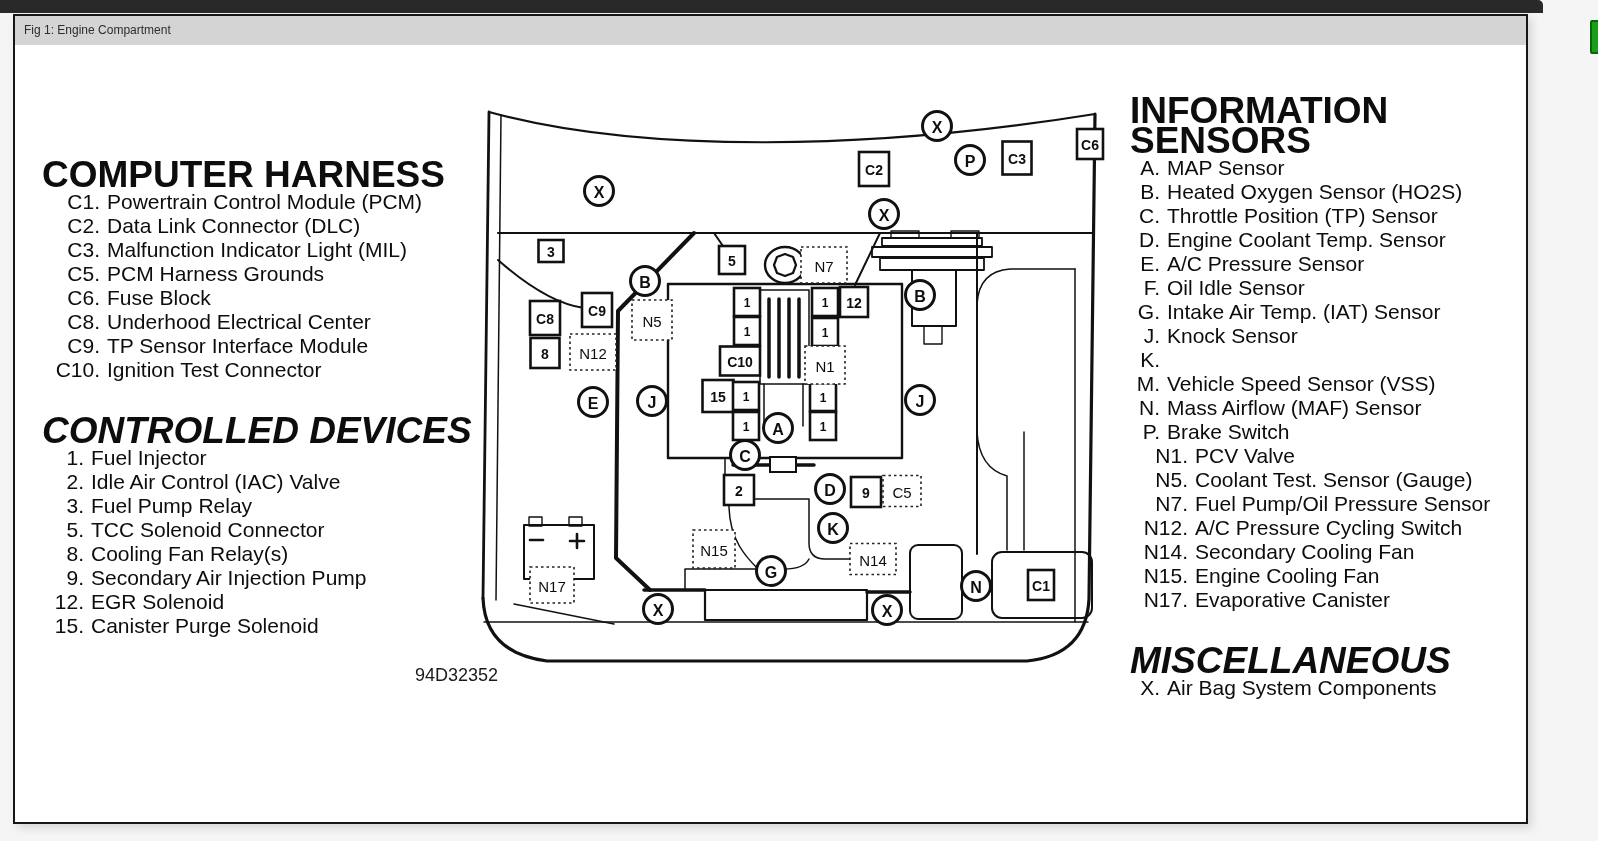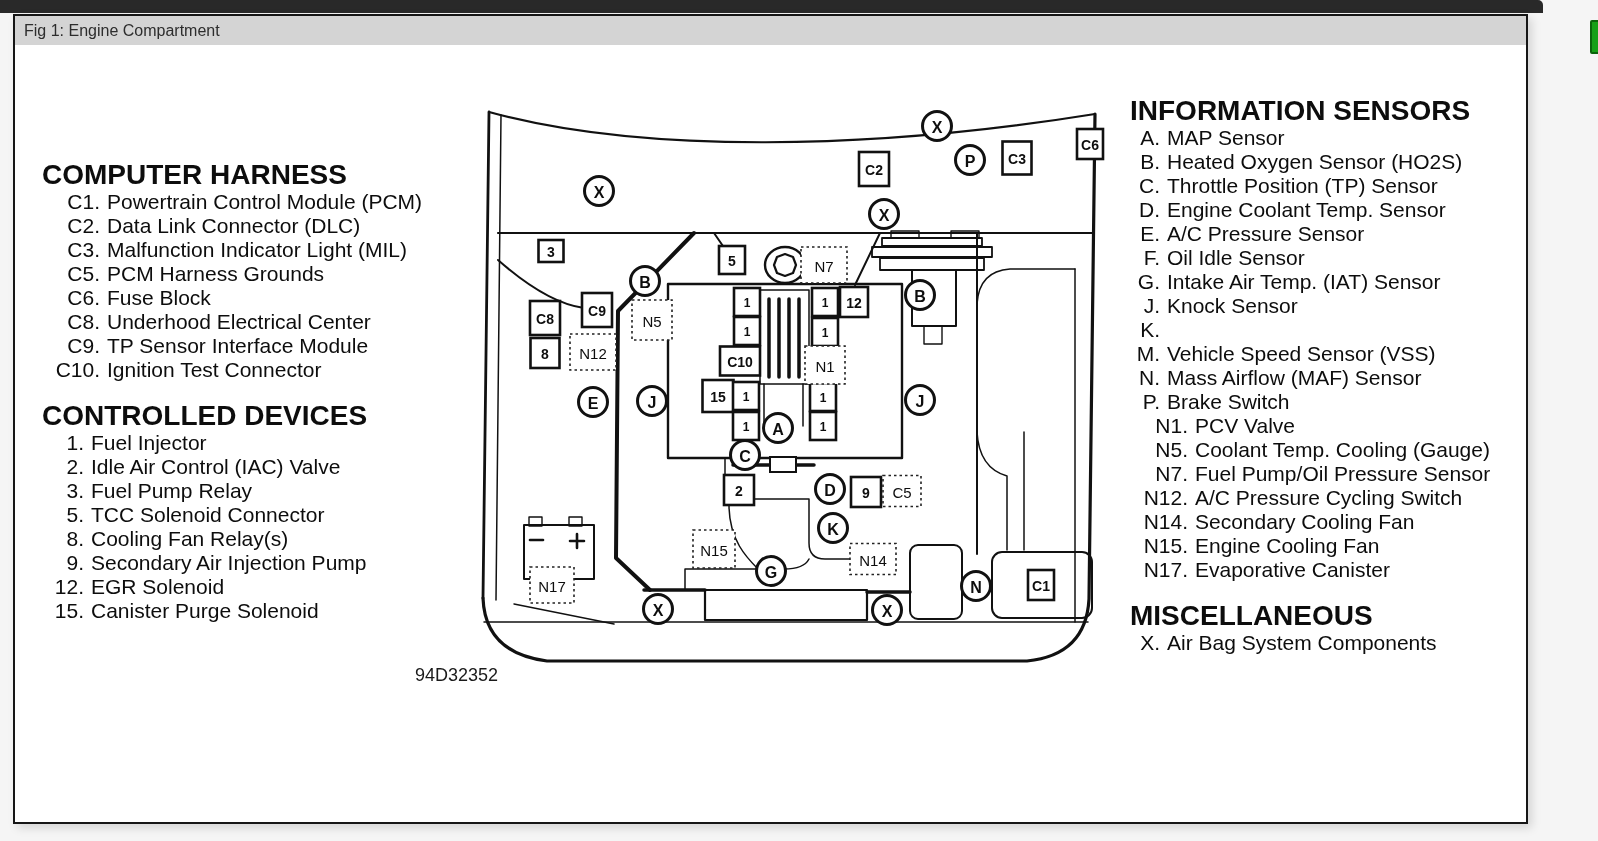--- a/index.html
+++ b/index.html
@@ -6,32 +6,32 @@
   body{width:1598px;height:841px;overflow:hidden;background:#f5f5f5;
        font-family:"Liberation Sans","DejaVu Sans",sans-serif;position:relative;}
   .topbar{position:absolute;left:0;top:0;width:1543px;height:13px;background:#292929;
           border-top-right-radius:5px;}
   .green-indicator{position:absolute;left:1590px;top:20px;width:12px;height:30px;
           background:#17a017;border:2px solid #0b630b;border-radius:2px;}
   .panel{position:absolute;left:13px;top:14px;width:1515px;height:810px;
          background:#ffffff;border:2px solid #161616;box-sizing:border-box;
          box-shadow:4px 4px 9px rgba(0,0,0,.13);}
   .titlebar{position:absolute;left:0;top:0;right:0;height:29px;background:#d4d4d4;
-            line-height:29px;font-size:16px;color:#2d2d2d;padding-left:9px;}
+            line-height:29px;font-size:12px;color:#2d2d2d;padding-left:9px;}
   .diagram-svg{position:absolute;left:0;top:0;}
   
   .legend{position:absolute;color:#0d0d0d;}
-  .heading{font-size:28px;font-weight:bold;line-height:30px;margin:0;}
+  .heading{font-size:37px;font-weight:bold;line-height:30px;margin:0;}
   .heading.wrap{width:345px;line-height:28px;}
   .row{display:flex;height:24px;line-height:24px;font-size:21px;white-space:nowrap;}
   .num{text-align:right;margin-right:7px;flex:none;}
   .w58 .num{width:58px}
   .w42 .num{width:42px}
   .w30 .num{width:30px}
-  .sec{margin-top:19px;}
+  .sec{margin-top:34px;font-style:italic;}
   
   .ln{stroke:#111;fill:none;stroke-linecap:round;stroke-linejoin:round;}
   .fillw{fill:#fff;stroke:#111;}
   .co-circle{fill:#fff;stroke:#111;stroke-width:3;}
   .co-box{fill:#fff;stroke:#111;stroke-width:2.6;}
   .co-dotted{fill:#fff;stroke:#222;stroke-width:1.6;stroke-dasharray:2.5 3;}
   .co-text{text-anchor:middle;dominant-baseline:central;fill:#0d0d0d;}
   .co-letter{font:bold 16px "Liberation Sans","DejaVu Sans",sans-serif;}
   .co-blabel{font:bold 14px "Liberation Sans","DejaVu Sans",sans-serif;}
   .co-small{font:bold 12px "Liberation Sans","DejaVu Sans",sans-serif;}
@@ -423,21 +423,21 @@
           <span class="txt">Brake Switch</span>
         </div>
       </div>
     <div class="w58">
         <div class="row">
           <span class="num">N1.</span>
           <span class="txt">PCV Valve</span>
         </div>
         <div class="row">
           <span class="num">N5.</span>
-          <span class="txt">Coolant Temp. Cooling (Gauge)</span>
+          <span class="txt">Coolant Test. Sensor (Gauge)</span>
         </div>
         <div class="row">
           <span class="num">N7.</span>
           <span class="txt">Fuel Pump/Oil Pressure Sensor</span>
         </div>
         <div class="row">
           <span class="num">N12.</span>
           <span class="txt">A/C Pressure Cycling Switch</span>
         </div>
         <div class="row">

